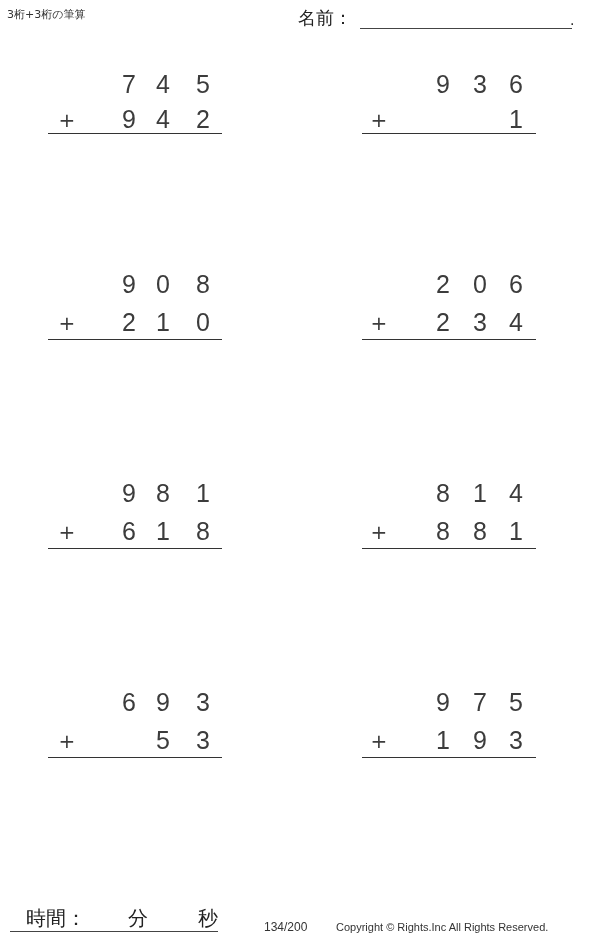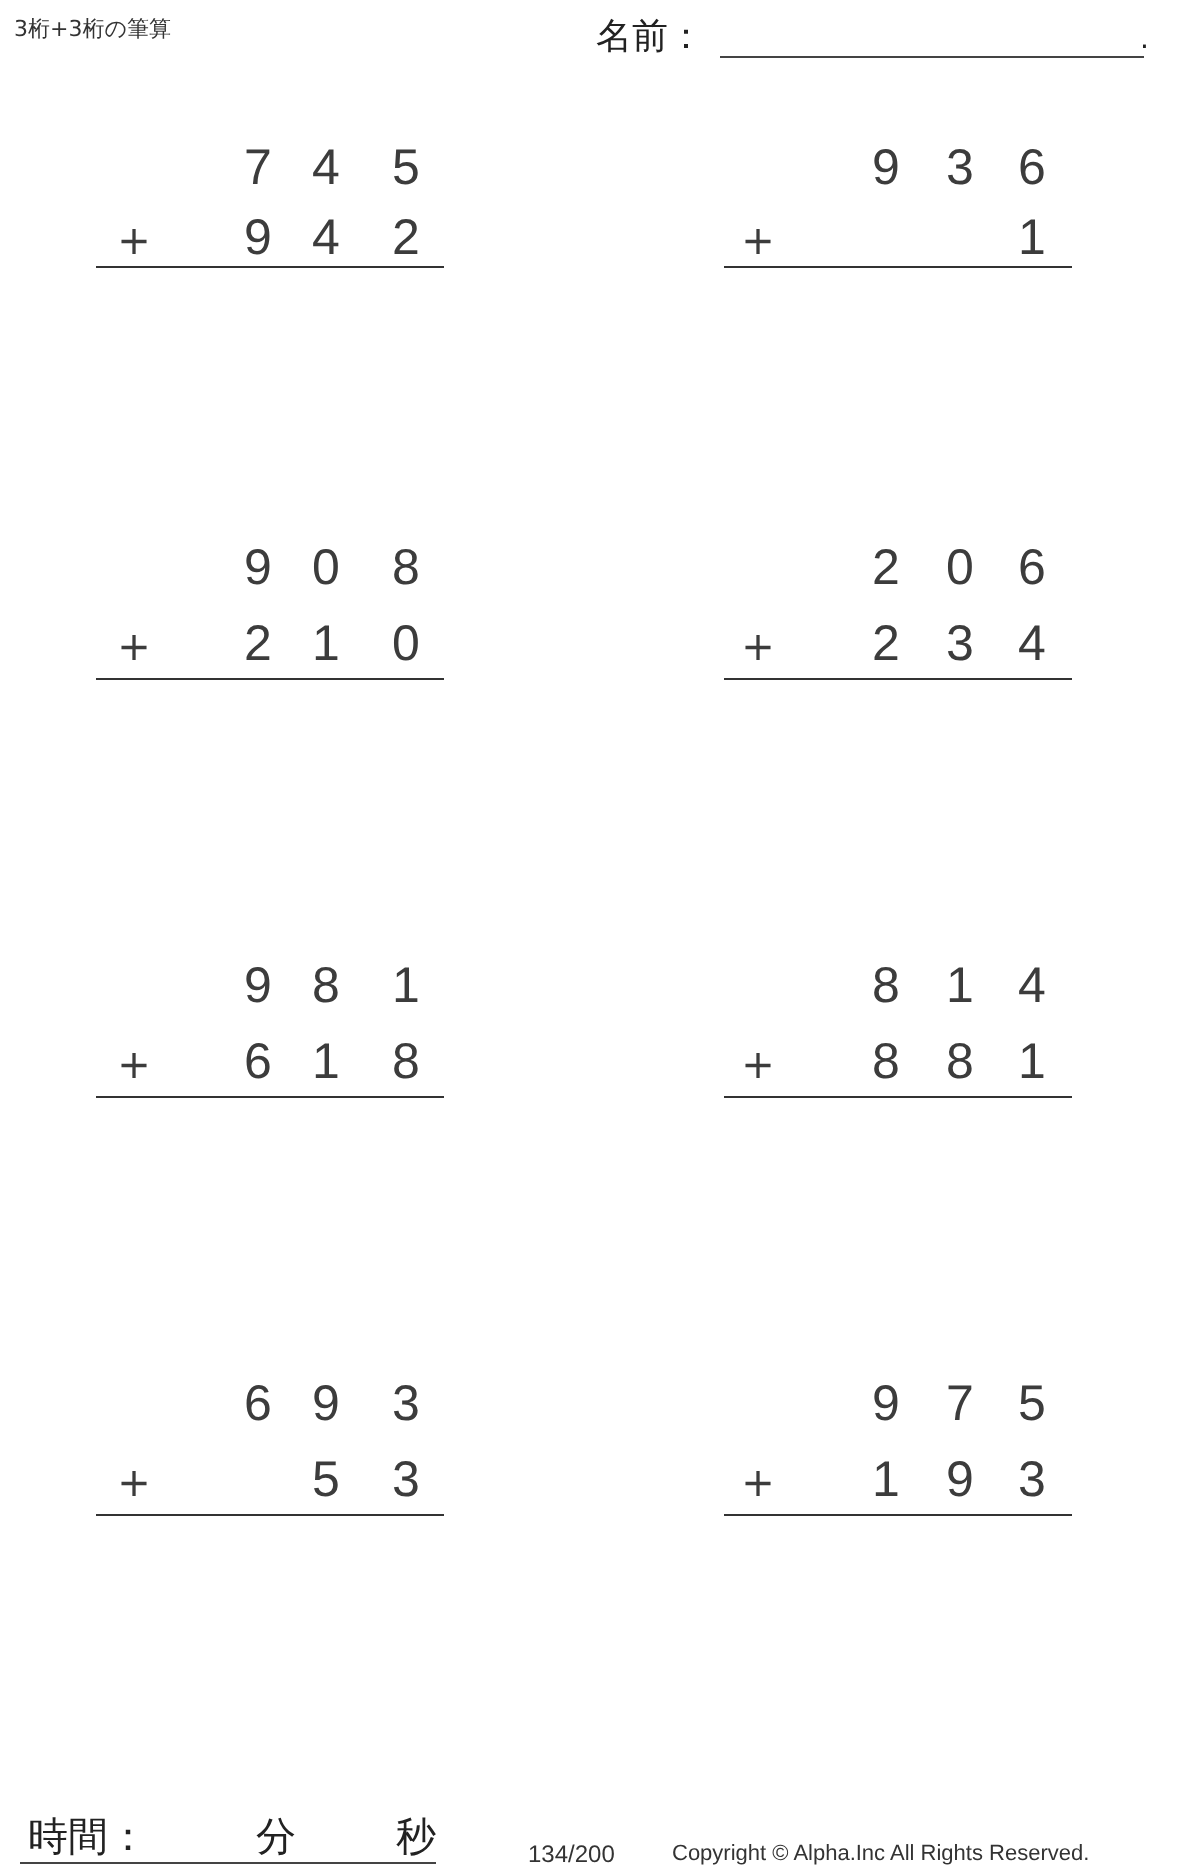--- a/index.html
+++ b/index.html
@@ -85,21 +85,21 @@
 
     .time-block {
       position: absolute;
       left: 10px;
       top: 905px;
       width: 210px;
       height: 28px;
     }
     .time-label {
       position: absolute;
-      left: 4px;
+      left: 16px;
       top: 0;
       font-size: 20px;
       color: #222;
     }
     .time-min {
       position: absolute;
       left: 118px;
       top: 0;
       font-size: 20px;
       color: #222;
@@ -236,13 +236,13 @@
 </div>
 
 <div class="time-block">
   <span class="time-label">時間：</span>
   <span class="time-min">分</span>
   <span class="time-sec">秒</span>
   <div class="time-line"></div>
 </div>
 
 <div class="page-num">134/200</div>
-<div class="copyright">Copyright © Alpha.Inc All Rights Reserved.</div>
+<div class="copyright">Copyright © Rights.Inc All Rights Reserved.</div>
 
 </body></html>

